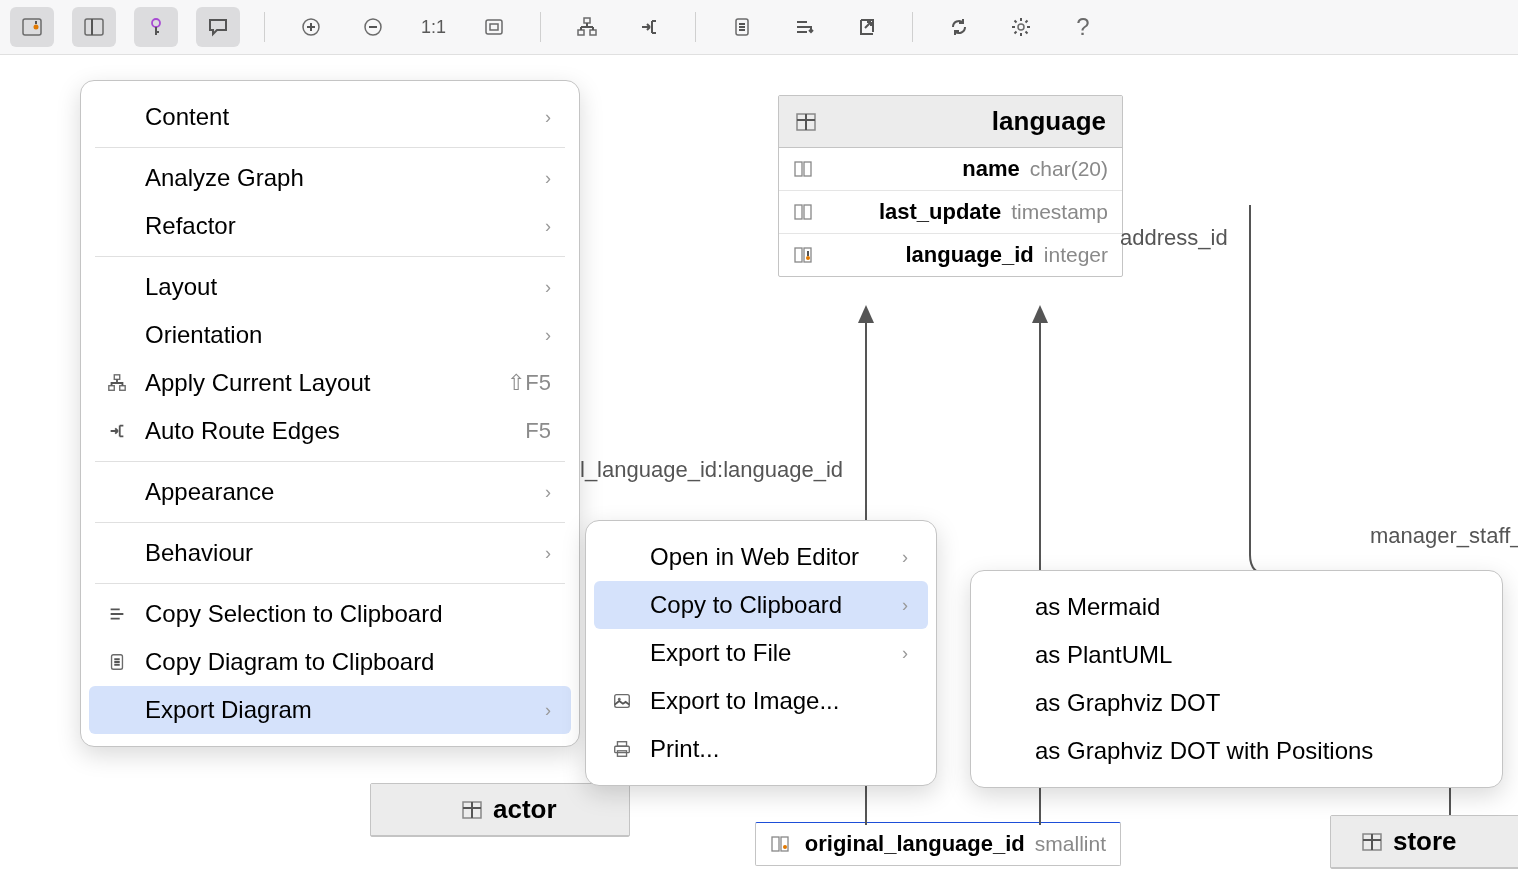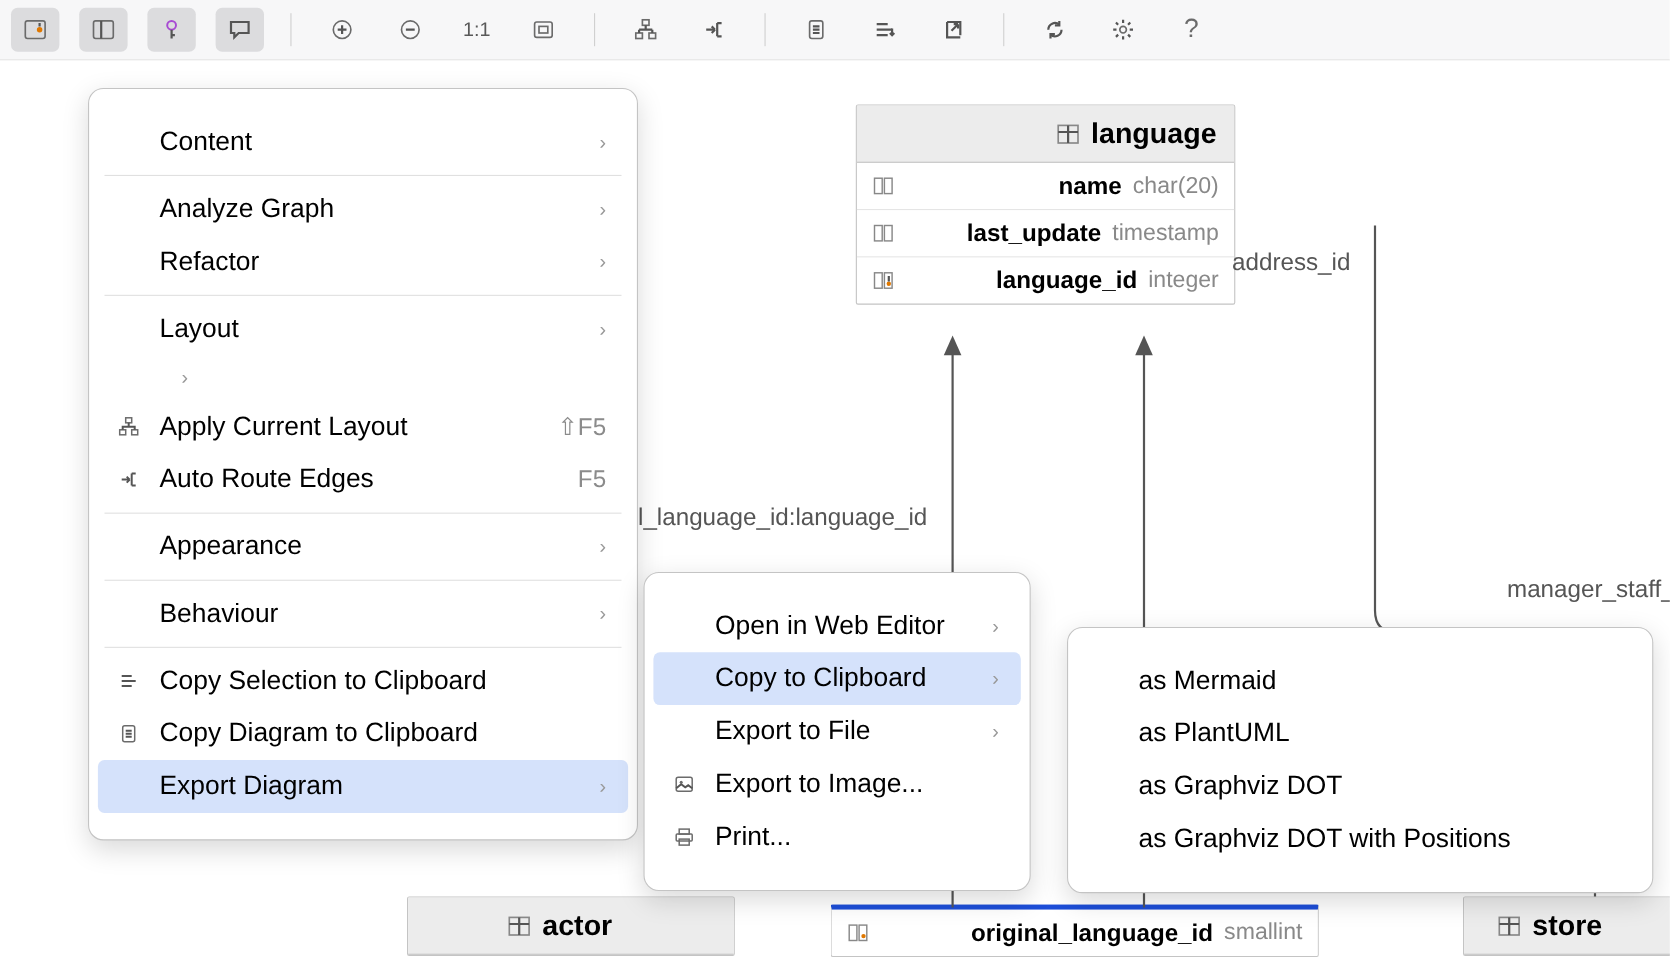--- a/index.html
+++ b/index.html
@@ -7,30 +7,30 @@
 
 .toolbar { height: 55px; background: #f7f7f8; border-bottom: 1px solid #e0e0e0; display: flex; align-items: center; padding: 0 10px; gap: 18px; }
 .toolbar-btn { width: 44px; height: 40px; display: flex; align-items: center; justify-content: center; border-radius: 6px; cursor: pointer; color: #595959; }
 .toolbar-btn.active { background: #dcdcde; }
 .toolbar-sep { width: 1px; height: 30px; background: #d0d0d0; margin: 0 6px; }
 .toolbar-text { font-size: 18px; color: #595959; padding: 0 8px; }
 
 .canvas { position: absolute; top: 55px; left: 0; right: 0; bottom: 0; background: #fff; }
 
 .table-box { position: absolute; background: #fff; border: 1px solid #c4c4c4; border-radius: 2px; }
-.table-header { background: #ececec; border-bottom: 1px solid #c4c4c4; padding: 10px 16px; display: flex; align-items: center; justify-content: flex-end; gap: 10px; font-weight: 700; font-size: 26px; }
+.table-header { background: #ececec; border-bottom: 1px solid #c4c4c4; padding: 10px 16px; display: flex; align-items: center; justify-content: space-between; gap: 10px; font-weight: 700; font-size: 26px; }
 .table-row { display: flex; align-items: center; padding: 8px 14px; border-bottom: 1px solid #e5e5e5; gap: 10px; text-align: right; }
 .table-row:last-child { border-bottom: none; }
 .col-icon { width: 22px; display: flex; align-items: center; }
 .col-name { font-weight: 700; font-size: 22px; flex: 1; }
 .col-type { color: #898989; font-size: 21px; }
 
 .edge-label { position: absolute; color: #555; font-size: 22px; margin-top: 30px; }
 
-.menu { position: absolute; background: #fff; border: 1px solid #c4c4c4; border-radius: 14px; box-shadow: 0 8px 24px rgba(0,0,0,0.15); padding: 24px 0; }
+.menu { position: absolute; background: #fff; border: 1px solid #c4c4c4; border-radius: 14px; box-shadow: 0 8px 24px rgba(0,0,0,0.15); padding: 12px 0; }
 .menu-item { display: flex; align-items: center; padding: 10px 20px 10px 14px; font-size: 24px; cursor: pointer; gap: 14px; margin: 0 8px; border-radius: 6px; }
 .menu-item.highlighted { background: #d5e2fb; }
 .menu-icon { width: 28px; display: flex; align-items: center; justify-content: center; color: #6b6b6b; }
 .menu-label { flex: 1; }
 .menu-shortcut { color: #8b8b8b; font-size: 22px; }
 .menu-arrow { color: #999; font-size: 18px; margin-left: 20px; }
 .menu-sep { height: 1px; background: #e0e0e0; margin: 6px 14px; }
 
 svg line, svg path { stroke: #555; stroke-width: 2; fill: none; }
 svg .arrow { fill: #555; }
@@ -187,35 +187,35 @@
             <rect x="11" y="3" width="7" height="14" stroke="#888" fill="none" stroke-width="1.3"></rect>
             <circle cx="15" cy="13" r="2" fill="#e07800"></circle>
             <line x1="15" y1="11" x2="15" y2="6" stroke="#e07800" stroke-width="1.5"></line>
           </svg>
         </span>
       <span class="col-name">language_id</span>
       <span class="col-type">integer</span>
     </div>
   </div>
 
-  <div class="table-box" style="left:755px;top:767px;width:444px;border-top:5px solid #1d4ed8">
+  <div class="table-box" style="left:755px;top:767px;width:366px;border-top:1px solid #1d4ed8">
     <div class="table-row">
       <span class="col-icon">
           <svg width="20" height="20" viewBox="0 0 20 20">
             <rect x="2" y="3" width="7" height="14" stroke="#888" fill="none" stroke-width="1.3"></rect>
             <rect x="11" y="3" width="7" height="14" stroke="#888" fill="none" stroke-width="1.3"></rect>
             <circle cx="15" cy="13" r="2" fill="#e07800"></circle>
           </svg>
         </span>
       <span class="col-name">original_language_id</span>
       <span class="col-type">smallint</span>
     </div>
   </div>
 
-  <div class="table-box" style="left:370px;top:760px;width:298px">
+  <div class="table-box" style="left:370px;top:728px;width:260px">
     <div class="table-header" style="justify-content:flex-start;padding-left:90px">
       <svg width="22" height="22" viewBox="0 0 22 22">
           <rect x="2" y="3" width="18" height="16" stroke="#888" fill="none" stroke-width="1.5"></rect>
           <line x1="2" y1="9" x2="20" y2="9" stroke="#888"></line>
           <line x1="11" y1="3" x2="11" y2="19" stroke="#888"></line>
         </svg>
       <span>actor</span>
     </div>
   </div>
 
@@ -261,20 +261,21 @@
         <span class="menu-arrow">›</span>
       </div>
     <div class="menu-sep"></div>
     <div class="menu-item">
         <span class="menu-icon"></span>
         <span class="menu-label">Layout</span>
         <span class="menu-arrow">›</span>
       </div>
     <div class="menu-item">
         <span class="menu-icon"></span>
+        <span class="menu-label">Orientation</span>
         <span class="menu-arrow">›</span>
       </div>
     <div class="menu-item">
         <span class="menu-icon">
           <svg width="20" height="20" viewBox="0 0 22 22">
             <rect x="8" y="2" width="6" height="5" stroke="#6b6b6b" fill="none" stroke-width="1.5"></rect>
             <rect x="2" y="14" width="6" height="5" stroke="#6b6b6b" fill="none" stroke-width="1.5"></rect>
             <rect x="14" y="14" width="6" height="5" stroke="#6b6b6b" fill="none" stroke-width="1.5"></rect>
             <path d="M11 7v4M5 14v-3h12v3" stroke="#6b6b6b" stroke-width="1.5" fill="none"></path>
           </svg>

